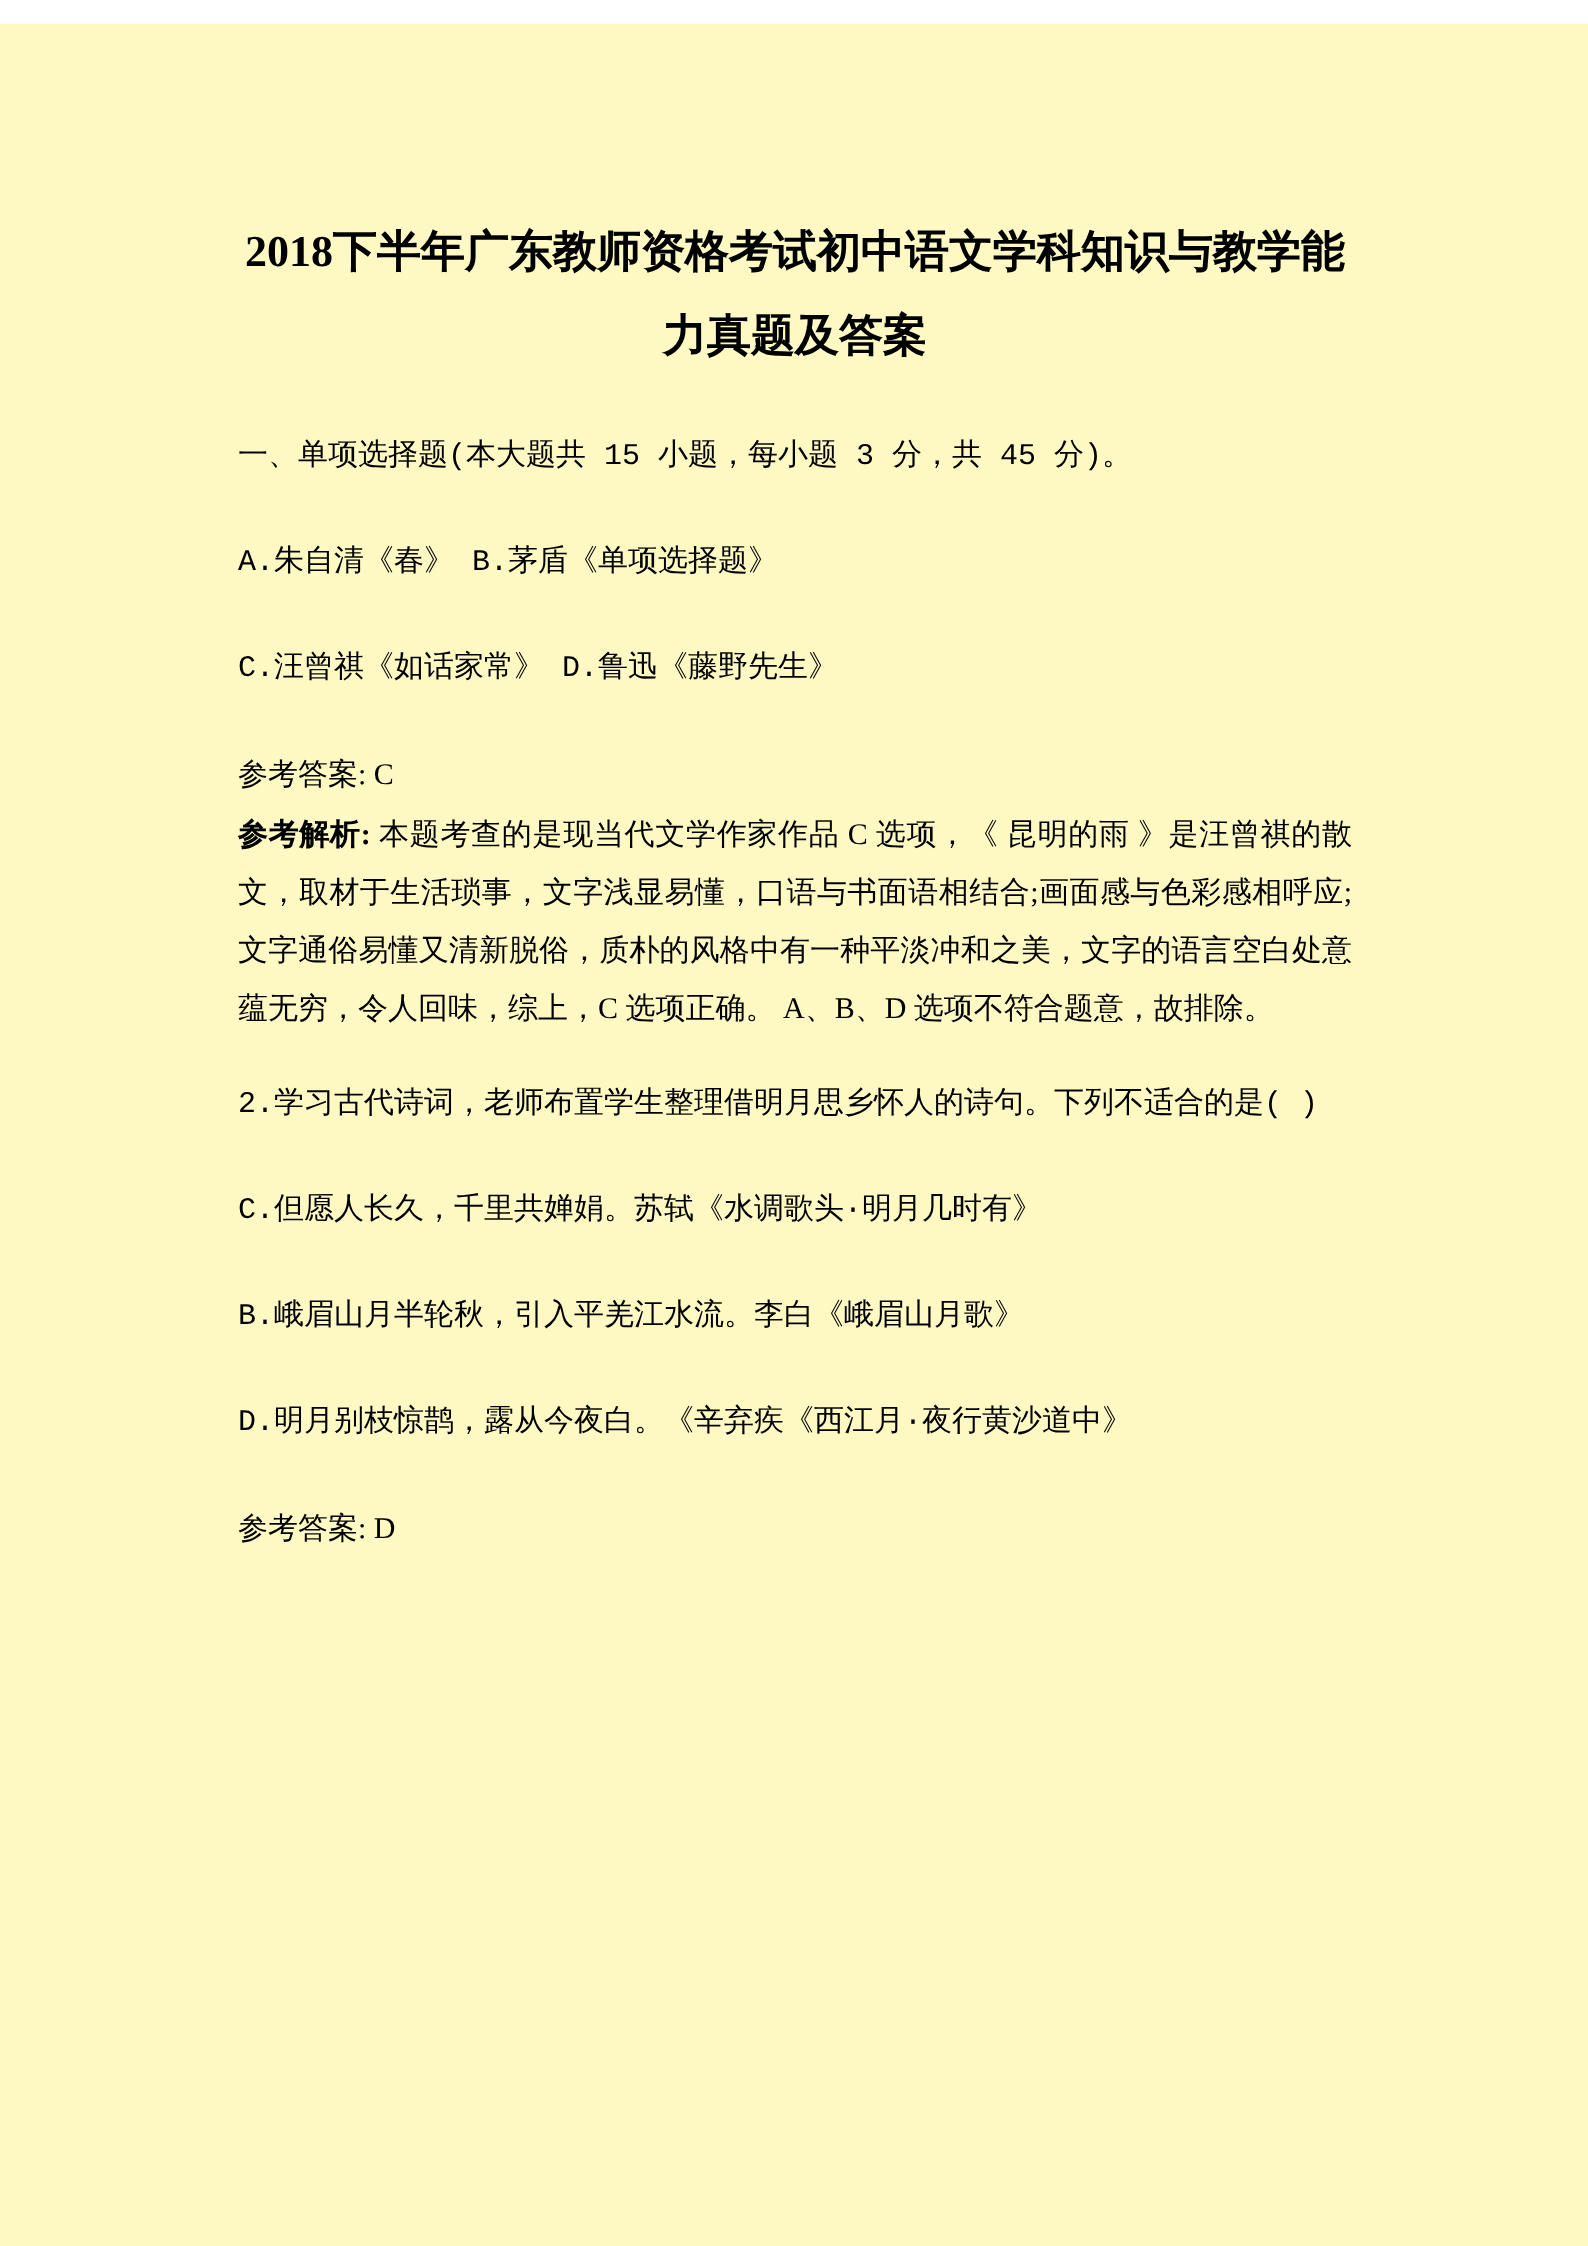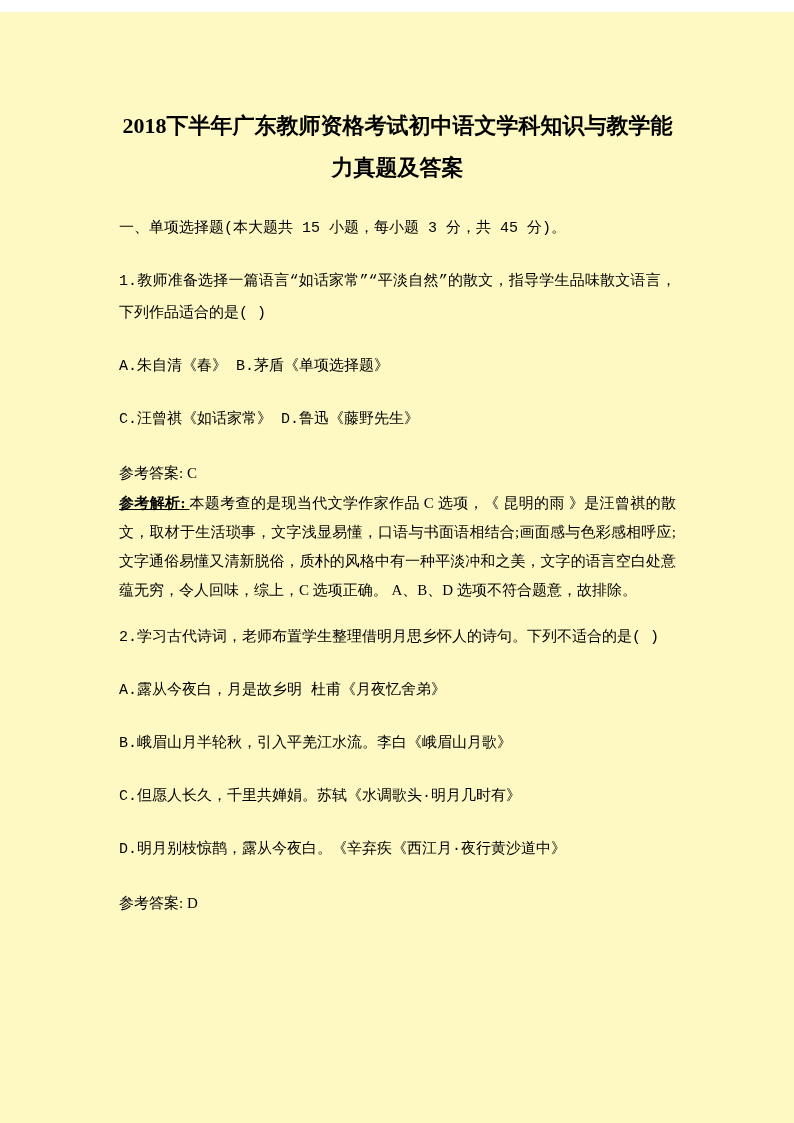--- a/index.html
+++ b/index.html
@@ -38,47 +38,45 @@
     line-height: 32px;
     margin: 10px 0 0 0;
     font-weight: normal;
   }
   .analysis {
     font-size: 15px;
     line-height: 29px;
     margin: 0 0 17px 0;
     text-align: justify;
   }
-  .bold { font-weight: bold; text-decoration: underline; }
+  .bold { font-weight: bold; }
 </style>
 </head>
 <body>
 
 <div class="page">
 
   <h1 class="title">2018下半年广东教师资格考试初中语文学科知识与教学能力真题及答案</h1>
 
   <p class="para">一、单项选择题(本大题共 15 小题，每小题 3 分，共 45 分)。</p>
 
-  <p class="para">1.教师准备选择一篇语言“如话家常”“平淡自然”的散文，指导学生品味散文语言，下列作品适合的是( )</p>
 
   <p class="para">A.朱自清《春》 B.茅盾《单项选择题》</p>
 
   <p class="para">C.汪曾祺《如话家常》 D.鲁迅《藤野先生》</p>
 
   <p class="answer"><span>参考答案:</span> <span>C</span></p>
 
   <p class="analysis"><span class="bold">参考解析: </span><span>本题考查的是现当代文学作家作品 C 选项，《 昆明的雨 》是汪曾祺的散文，取材于生活琐事，文字浅显易懂，口语与书面语相结合;画面感与色彩感相呼应;文字通俗易懂又清新脱俗，质朴的风格中有一种平淡冲和之美，文字的语言空白处意蕴无穷，令人回味，综上，C 选项正确。 A、B、D 选项不符合题意，故排除。</span></p>
 
   <p class="para">2.学习古代诗词，老师布置学生整理借明月思乡怀人的诗句。下列不适合的是( )</p>
 
-  <p class="para">A.露从今夜白，月是故乡明 杜甫《月夜忆舍弟》</p>
+
+  <p class="para">C.但愿人长久，千里共婵娟。苏轼《水调歌头·明月几时有》</p>
 
   <p class="para">B.峨眉山月半轮秋，引入平羌江水流。李白《峨眉山月歌》</p>
-
-  <p class="para">C.但愿人长久，千里共婵娟。苏轼《水调歌头·明月几时有》</p>
 
   <p class="para">D.明月别枝惊鹊，露从今夜白。《辛弃疾《西江月·夜行黄沙道中》</p>
 
   <p class="answer"><span>参考答案:</span> <span>D</span></p>
 
 
 </div>
 
 </body></html>

